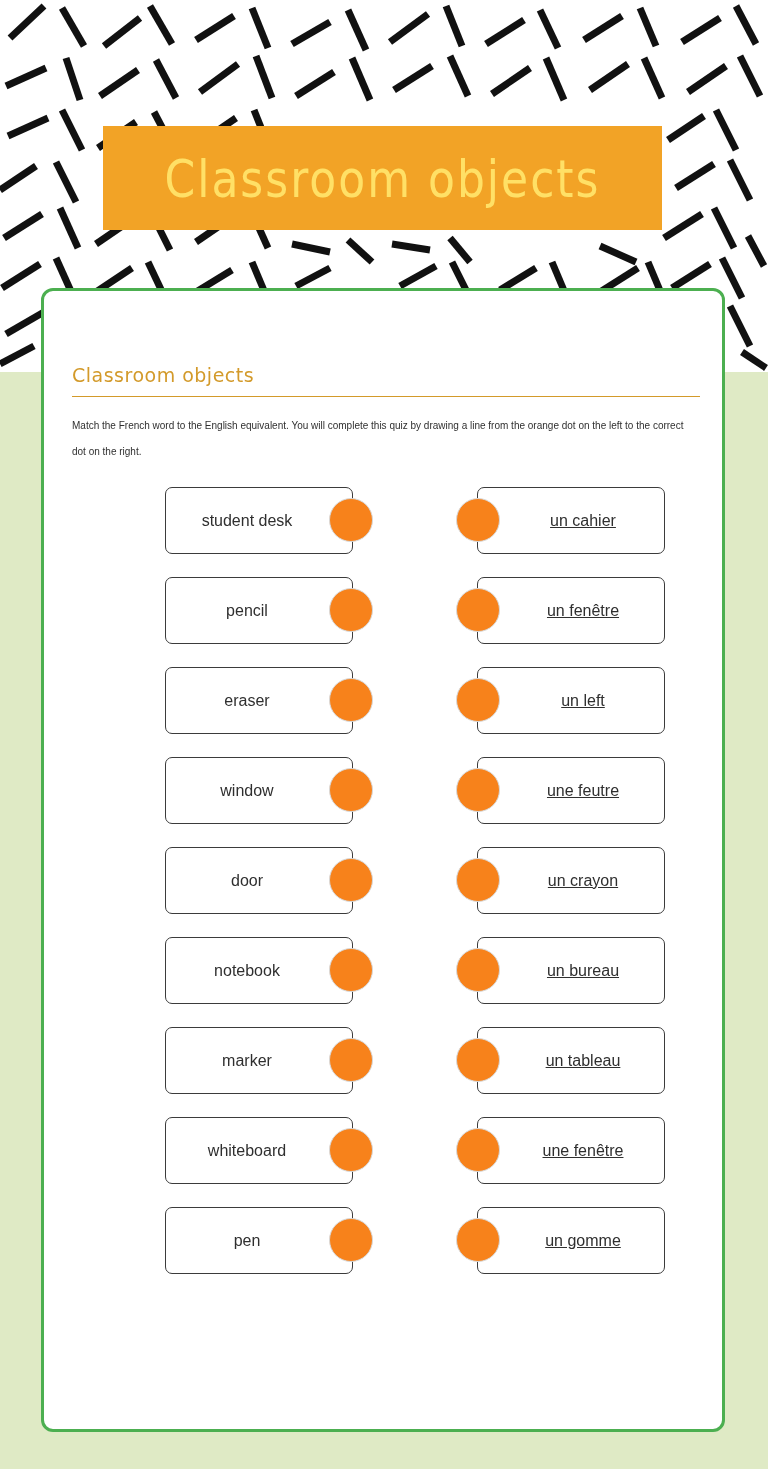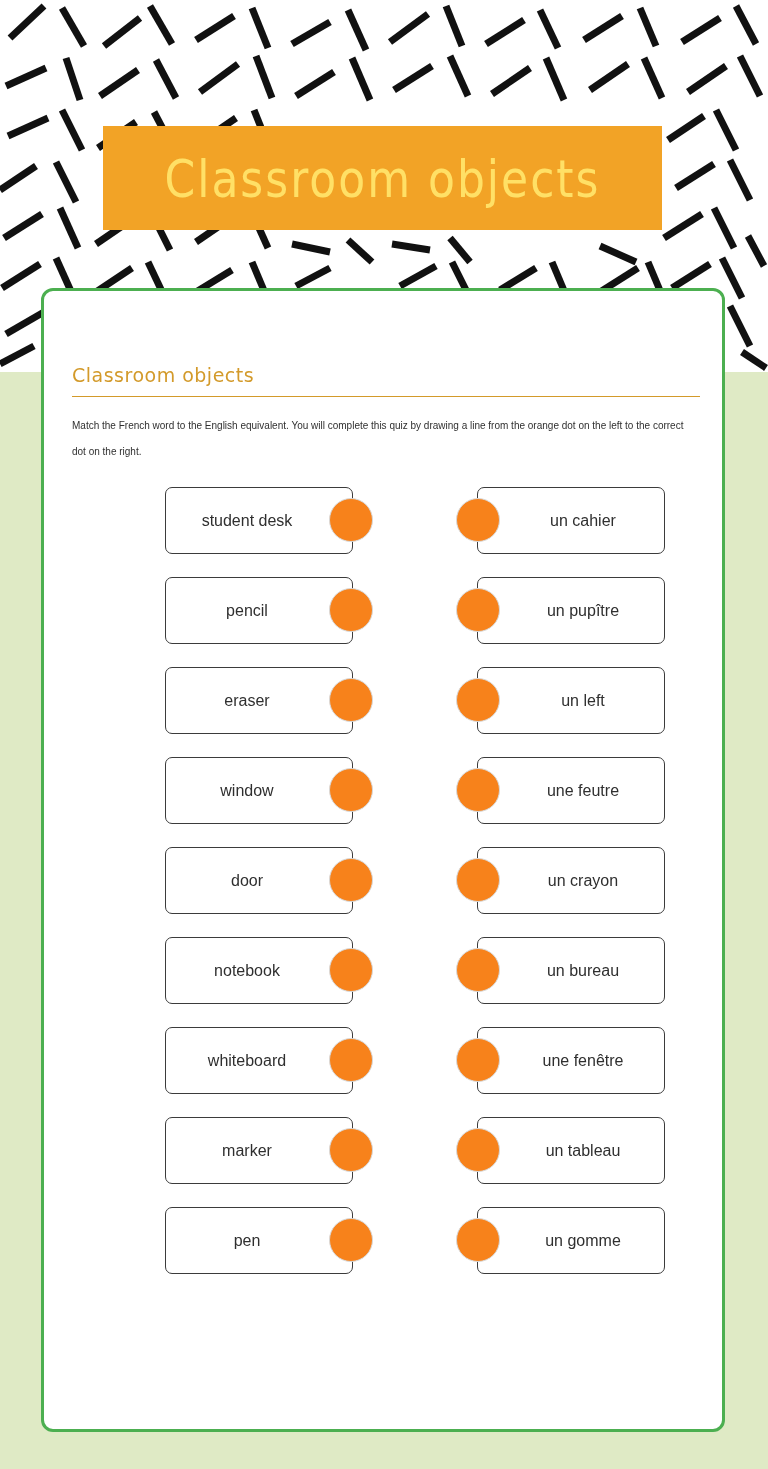--- a/index.html
+++ b/index.html
@@ -107,21 +107,21 @@
   }
   .cell-left  { left: 93px;  width: 188px; }
   .cell-right { left: 405px; width: 188px; }
   .cell-label {
     font-size: 16px;
     color: #2f2f2f;
     white-space: nowrap;
     pointer-events: none;
   }
   .cell-left .cell-label  { transform: translateX(-12px); }
-  .cell-right .cell-label { transform: translateX(12px); }
+  .cell-right .cell-label { transform: translateX(12px); text-decoration: underline; }
 
   .match-dot {
     position: absolute;
     width: 44px; height: 44px;
     border-radius: 50%;
     background: #f7821b;
     border: 1px solid #d8d8d8;
     top: 11px;
     z-index: 3;
   }
@@ -246,21 +246,21 @@
             <span class="cell-label">un cahier</span>
           </div>
           <div class="match-dot dot-right"></div>
         </div>
         <div class="match-row">
           <div class="match-cell cell-left">
             <span class="cell-label">pencil</span>
           </div>
           <div class="match-dot dot-left"></div>
           <div class="match-cell cell-right">
-            <span class="cell-label">un pupître</span>
+            <span class="cell-label">un fenêtre</span>
           </div>
           <div class="match-dot dot-right"></div>
         </div>
         <div class="match-row">
           <div class="match-cell cell-left">
             <span class="cell-label">eraser</span>
           </div>
           <div class="match-dot dot-left"></div>
           <div class="match-cell cell-right">
             <span class="cell-label">un left</span>
@@ -292,35 +292,35 @@
             <span class="cell-label">notebook</span>
           </div>
           <div class="match-dot dot-left"></div>
           <div class="match-cell cell-right">
             <span class="cell-label">un bureau</span>
           </div>
           <div class="match-dot dot-right"></div>
         </div>
         <div class="match-row">
           <div class="match-cell cell-left">
+            <span class="cell-label">marker</span>
+          </div>
+          <div class="match-dot dot-left"></div>
+          <div class="match-cell cell-right">
+            <span class="cell-label">un tableau</span>
+          </div>
+          <div class="match-dot dot-right"></div>
+        </div>
+        <div class="match-row">
+          <div class="match-cell cell-left">
             <span class="cell-label">whiteboard</span>
           </div>
           <div class="match-dot dot-left"></div>
           <div class="match-cell cell-right">
             <span class="cell-label">une fenêtre</span>
-          </div>
-          <div class="match-dot dot-right"></div>
-        </div>
-        <div class="match-row">
-          <div class="match-cell cell-left">
-            <span class="cell-label">marker</span>
-          </div>
-          <div class="match-dot dot-left"></div>
-          <div class="match-cell cell-right">
-            <span class="cell-label">un tableau</span>
           </div>
           <div class="match-dot dot-right"></div>
         </div>
         <div class="match-row">
           <div class="match-cell cell-left">
             <span class="cell-label">pen</span>
           </div>
           <div class="match-dot dot-left"></div>
           <div class="match-cell cell-right">
             <span class="cell-label">un gomme</span>

